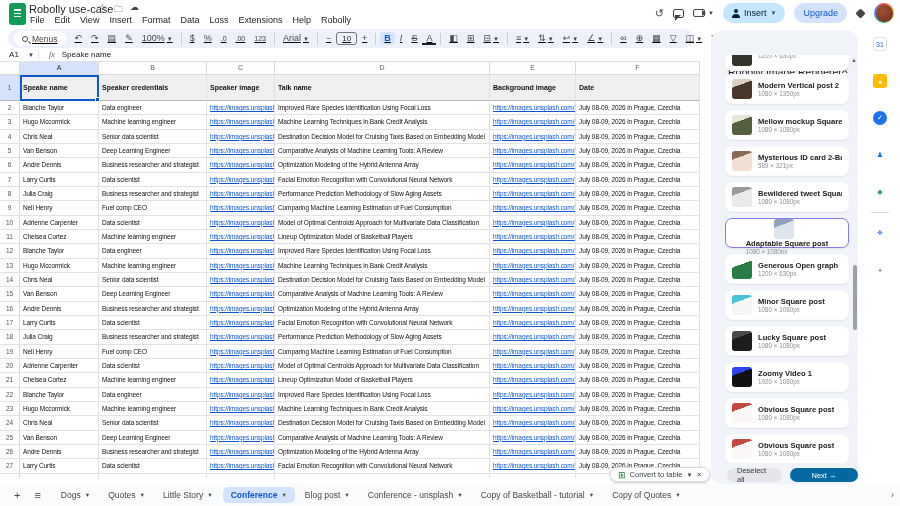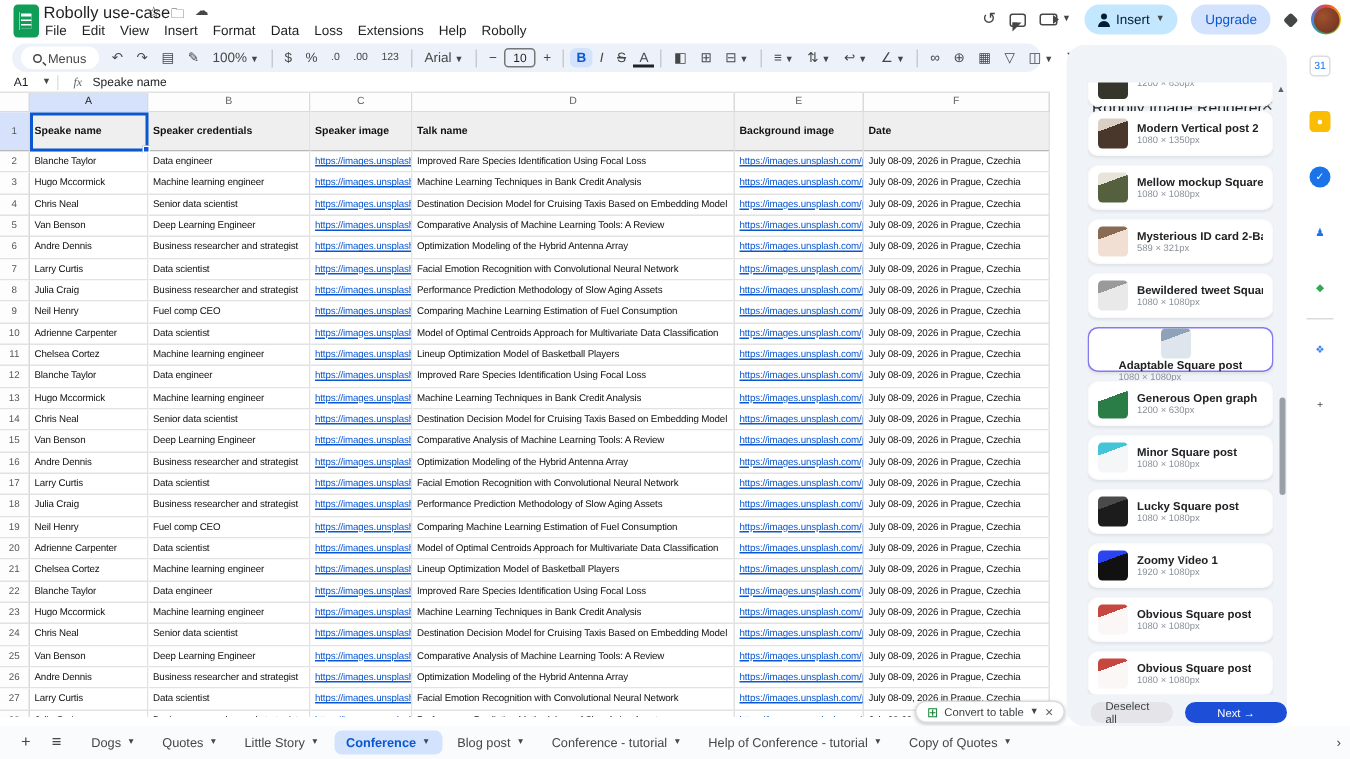--- a/index.html
+++ b/index.html
@@ -28,21 +28,21 @@
   .share-pill { background:#c2e7ff; color:#001d35; }
   .upgrade-pill { background:#d3e3fd; color:#0b57d0; }
   .person { width:8px; height:8px; position:relative; }
   .person::before { content:""; position:absolute; left:2px; top:0; width:4px; height:4px; border-radius:50%; background:#001d35; }
   .person::after { content:""; position:absolute; left:0; top:4.5px; width:8px; height:4px; border-radius:4px 4px 0 0; background:#001d35; }
   .sparkle { width:9px; height:9px; background:#444746; transform:rotate(45deg) scale(.8); border-radius:2px; }
   .avatar { width:20px; height:20px; border-radius:50%; padding:1.5px; background:conic-gradient(#ea4335,#fbbc04,#34a853,#4285f4,#ea4335); }
   .avatar i { display:block; width:17px; height:17px; border-radius:50%; background:radial-gradient(circle at 35% 35%, #a0522d, #6b2e22); }
 
   
-  .toolbar { position:absolute; left:8px; top:29px; width:686px; height:19px; background:#edf2fa; border-radius:10px; display:flex; align-items:center; padding:0 6px; gap:1px; }
+  .toolbar { position:absolute; left:8px; top:29px; width:686px; height:19px; background:#edf2fa; border-radius:10px; display:flex; align-items:center; padding:0 6px; gap:1px;text-decoration:underline; }
   .tb { color:#444746; font-size:9px; line-height:1; padding:2px 4px; border-radius:4px; white-space:nowrap; }
   .tb.small { font-size:7px; }
   .tb.active { background:#d3e3fd; color:#0b57d0; }
   .tb .dd { margin-left:2px; }
   .tdiv { width:1px; height:12px; background:#c7cbd1; margin:0 3px; flex:none; }
   .menus-pill { background:#fff; border-radius:9px; height:15px; display:flex; align-items:center; gap:4px; padding:0 8px; margin-right:4px; }
   .menus-pill span { font-size:8.5px; color:#444746; }
   .mag { width:6px; height:6px; border:1.2px solid #444746; border-radius:50%; position:relative; flex:none; }
   .mag::after { content:""; position:absolute; left:5px; top:5px; width:3px; height:1.2px; background:#444746; transform:rotate(45deg); }
   .sizebox { border:1px solid #747775; border-radius:3px; font-size:8px; color:#1f1f1f; padding:1px 5px; background:#edf2fa; }
@@ -99,21 +99,21 @@
   .cmeta { min-width:0; }
   .cname { font-size:7.6px; font-weight:bold; color:#202124; line-height:9px; white-space:nowrap; overflow:hidden; }
   .csize { font-size:6.3px; color:#8a9099; line-height:8px; }
   .card.partial { position:absolute; left:0; right:0; top:-14px; }
   .scroll-up { position:absolute; right:1px; top:27px; font-size:6px; color:#5f6368; }
   .scroll-dn { position:absolute; right:3px; top:446px; font-size:6px; color:#5f6368; }
   .pscroll { position:absolute; right:1px; top:235px; width:4px; height:65px; background:#9aa0a6; border-radius:2px; }
   .pbtns { position:absolute; left:16px; top:438px; display:flex; gap:8px; }
   .btn { height:14px; border-radius:7px; font-size:7.5px; display:flex; align-items:center; padding:0 10px; }
   .btn.ghost { background:#e4e4e9; color:#3c4043; }
-  .btn.primary { background:#1d4ed8; color:#fff; width:73px; justify-content:center;text-align:center; }
+  .btn.primary { background:#0369a1; color:#fff; width:73px; justify-content:center;text-align:center; }
 
   
   .appbar { position:absolute; left:860px; top:28px; width:40px; height:456px; background:#fff; display:flex; flex-direction:column; align-items:center; padding-top:9px; }
   .appico { width:14px; height:14px; border-radius:3px; display:flex; align-items:center; justify-content:center; font-size:7px; margin-bottom:23px; }
   .appdiv { width:18px; height:1px; background:#dadce0; margin:-10px 0 13px; }
 </style>
 </head>
 <body>
 
 <div class="screen">
@@ -510,25 +510,25 @@
         </span>
         <span class="tab active">
           <span>Conference</span>
           <span class="dd">▼</span>
         </span>
         <span class="tab">
           <span>Blog post</span>
           <span class="dd">▼</span>
         </span>
         <span class="tab">
-          <span>Conference - tutorial</span>
+          <span>Conference - unsplash</span>
           <span class="dd">▼</span>
         </span>
         <span class="tab">
-          <span>Help of Conference - tutorial</span>
+          <span>Copy of Basketball - tutorial</span>
           <span class="dd">▼</span>
         </span>
         <span class="tab">
           <span>Copy of Quotes</span>
           <span class="dd">▼</span>
         </span>
       </div>
     <span class="tab-scroll">›</span>
   </div>
 

